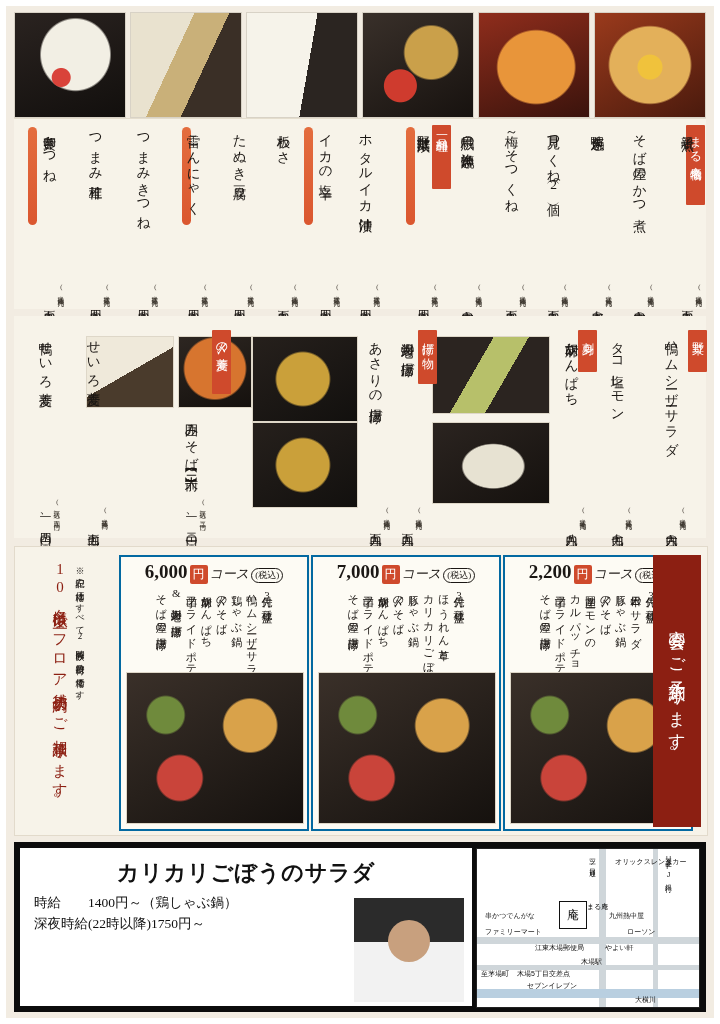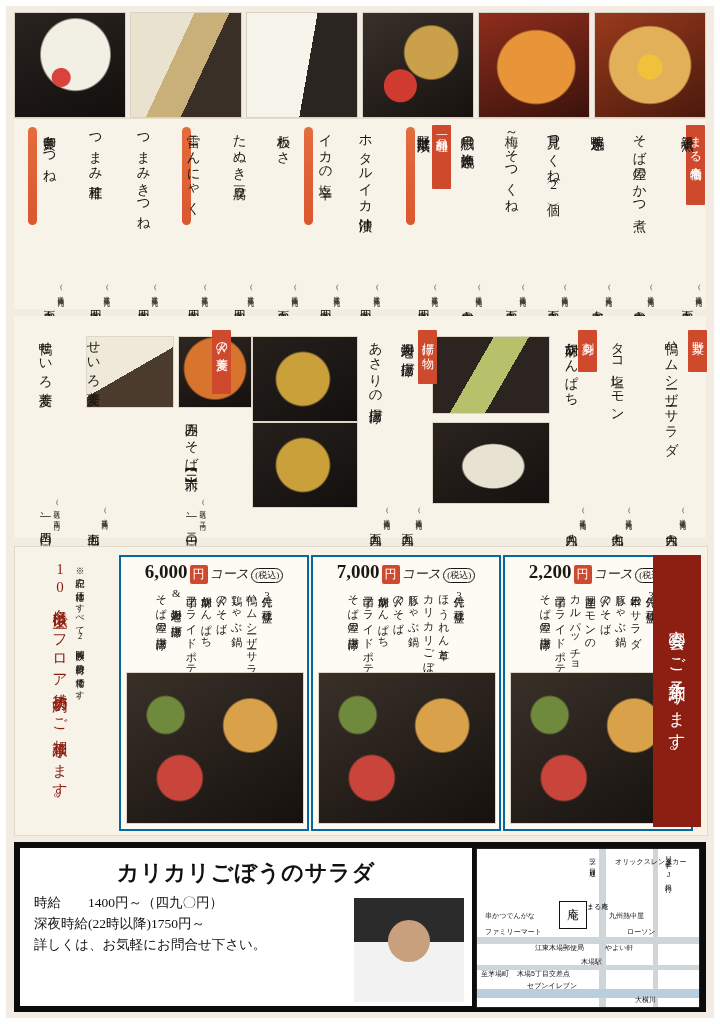--- a/index.html
+++ b/index.html
@@ -433,23 +433,22 @@
 
     <div class="banquet-tag">
       <span class="vtext">宴会のご予約承ります。</span>
     </div>
   </div>
 
   <div id="bottom-block">
 
     <div id="recruit">
       <h2>カリカリごぼうのサラダ</h2>
-      <div class="line">時給　　1400円～（四九〇円）</div>
+      <div class="line">時給　　1400円～（鶏しゃぶ鍋）</div>
       <div class="line">深夜時給(22時以降)1750円～</div>
-      <div class="line">詳しくは、お気軽にお問合せ下さい。</div>
       <div class="staff-photo"></div>
     </div>
 
     <div id="map">
       <div class="map-road" style="left:0;top:88px;width:222px;height:7px;"></div>
       <div class="map-road" style="left:0;top:116px;width:222px;height:5px;"></div>
       <div class="map-road" style="left:122px;top:0;width:7px;height:158px;"></div>
       <div class="map-road" style="left:176px;top:0;width:5px;height:158px;"></div>
       <div class="map-road" style="left:0;top:140px;width:222px;height:9px;background:#b9cfe0;"></div>
 

